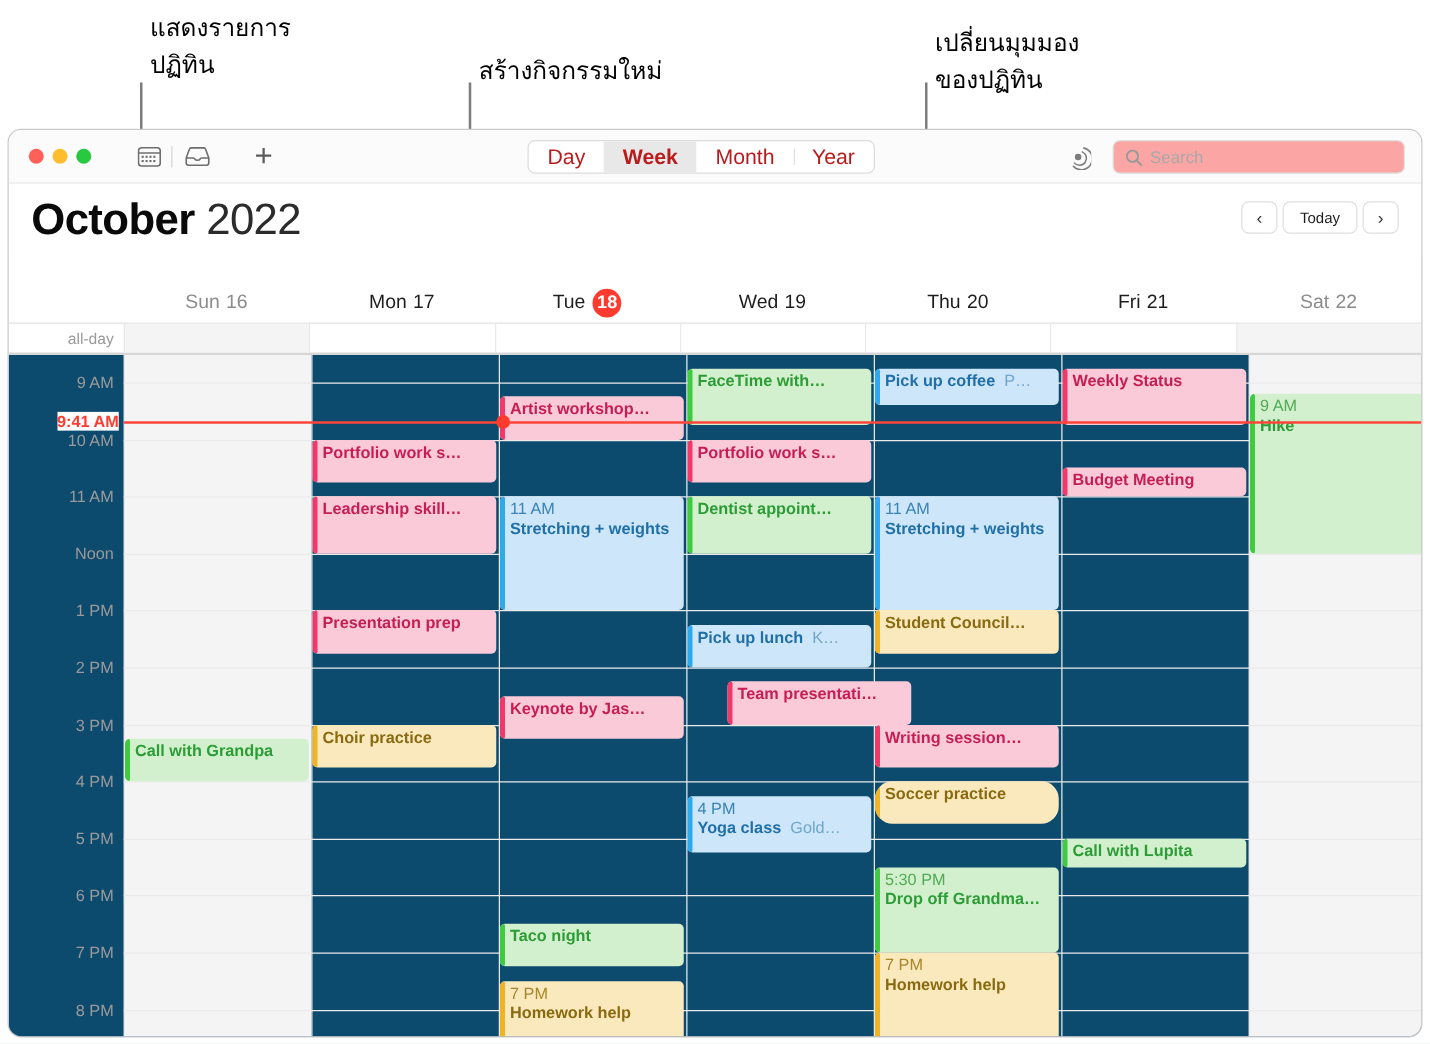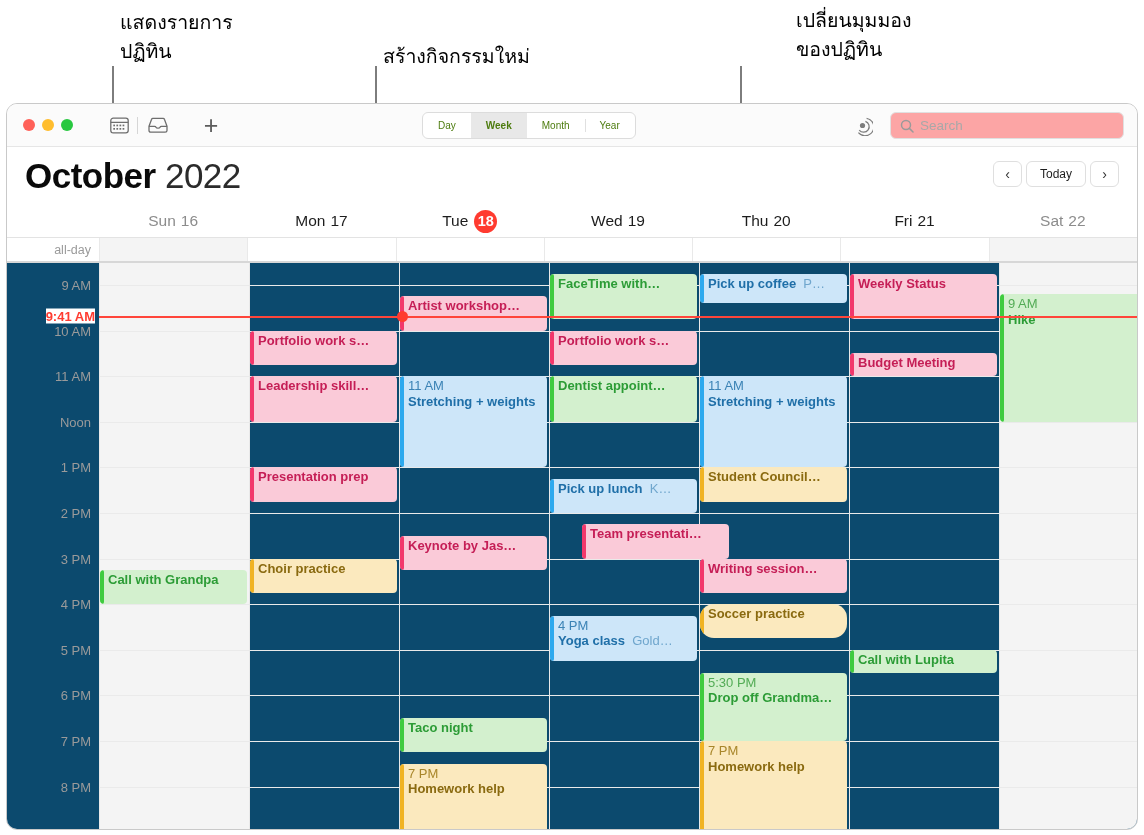--- a/index.html
+++ b/index.html
@@ -63,22 +63,22 @@
     display: flex;
     align-items: stretch;
     background: #fff;
     border: 1px solid #dcdcdc;
     border-radius: 6px;
     overflow: hidden;
   }
   .seg {
     display: flex; align-items: center; justify-content: center;
     padding: 0 15px;
-    font-size: 10px;
-    color: #4d7c0f;
+    font-size: 17px;
+    color: #b91c1c;
     position: relative;
     cursor: default;
   }
   .seg + .seg::before {
     content: ""; position: absolute; left: 0; top: 6px; bottom: 6px; width: 1px; background: #e0e0e0;
   }
   .seg.active { background: #e8e8e8; font-weight: 700; }
   .seg.active::before { display: none; }
   .seg.active + .seg::before { display: none; }
 
@@ -119,21 +119,21 @@
     background: #fff;
     display: flex; align-items: center; justify-content: center;
     font-size: 12px; color: #1d1d1d;
   }
   .navbtn.arrow { width: 29px; font-size: 14px; color: #333; }
   .navbtn.today { padding: 0 13px; }
 
   
   #dayheader {
     position: relative; height: 32px; background: #fff;
-    display: flex; padding-left: 92px;
+    display: flex; padding-left: 92px; margin-top: 21px;
   }
   .dhcell {
     width: 150px; display: flex; align-items: center; justify-content: center;
     font-size: 15.5px; color: #1d1d1d;
   }
   .dhcell.weekend { color: #8c8c8c; }
   .dhcell .daynum-badge {
     display: inline-flex; align-items: center; justify-content: center;
     width: 23px; height: 23px; border-radius: 50%;
     background: #ff3b30; color: #fff; font-weight: 600; font-size: 14.5px;
@@ -232,21 +232,21 @@
 <div id="stage">
 
   <div class="callout-text" style="left:120px; top:8px;">แสดงรายการ
 ปฏิทิน</div>
   <div class="callout-line" style="left:112px; top:66px; width:1.5px; height:58px;"></div>
 
   <div class="callout-text" style="left:383px; top:42px;">สร้างกิจกรรมใหม่</div>
   <div class="callout-line" style="left:375px; top:66px; width:1.5px; height:58px;"></div>
   <div class="callout-line" style="left:218px; top:123px; width:158px; height:1.5px;"></div>
 
-  <div class="callout-text" style="left:748px; top:6px;margin-left:48px;">เปลี่ยนมุมมอง
+  <div class="callout-text" style="left:748px; top:20px;">เปลี่ยนมุมมอง
 ของปฏิทิน</div>
   <div class="callout-line" style="left:740px; top:66px; width:1.5px; height:58px;"></div>
   <div class="callout-line" style="left:724px; top:123px; width:17px; height:1.5px;"></div>
 
   <div id="window">
 
     <div id="toolbar">
       <div class="traffic tl-red"></div>
       <div class="traffic tl-yellow"></div>
       <div class="traffic tl-green"></div>

